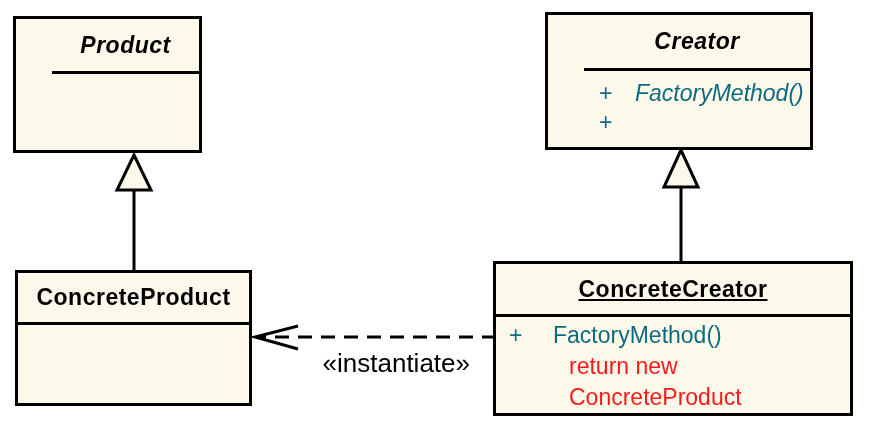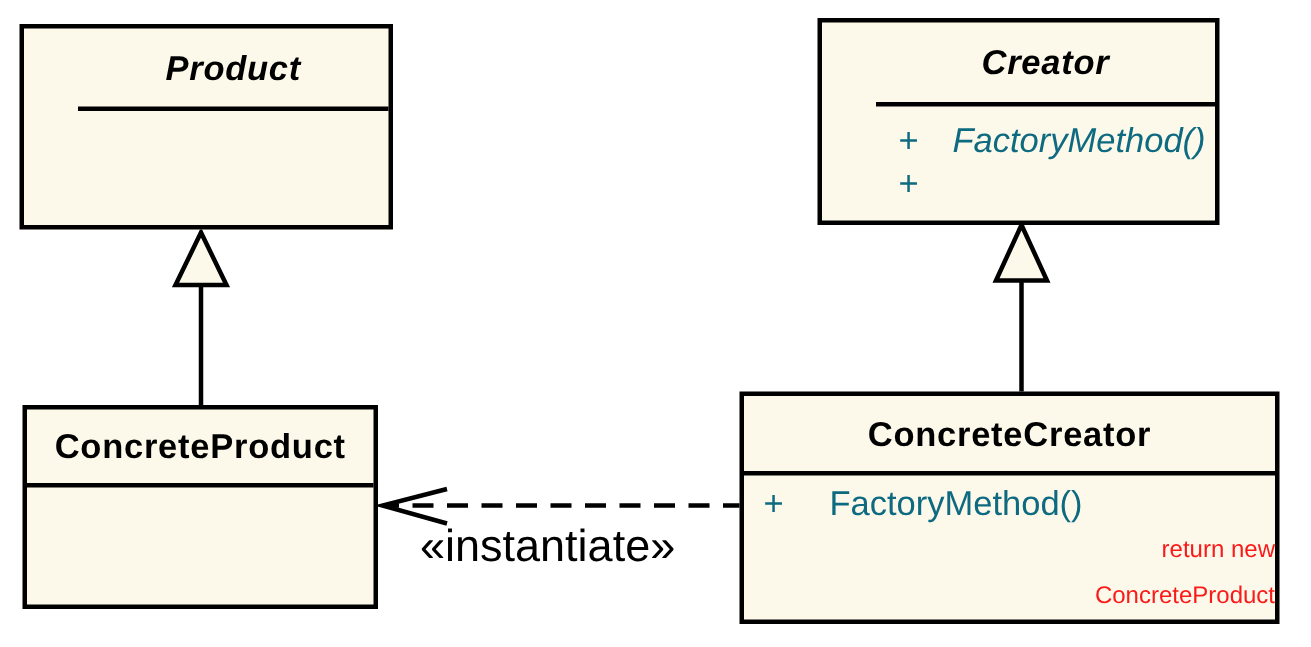--- a/index.html
+++ b/index.html
@@ -68,53 +68,52 @@
     font-size: 23px;
     color: var(--method-color, #0E6A80);
   }
   .member-row .prefix {
     flex: 0 0 auto;
     text-align: left;
   }
   .member-row .mtext { white-space: nowrap; }
   .member-row .mtext.italic { font-style: italic; }
   .note-line {
-    font-size: 16px;
+    font-size: 23px;
     color: var(--note-color, #FA1A1A);
     white-space: nowrap;
-    text-align: right;
   }
   
   .creator-body { padding-top: 8px; }
   .creator-body .member-row { line-height: 29px; padding-left: 15px; }
   .creator-body .member-row .prefix { width: 36px; }
   
   .ccreator-body { padding-top: 2px; }
   .ccreator-body .member-row { line-height: 32px; padding-left: 13px; }
   .ccreator-body .member-row .prefix { width: 44px; }
   .ccreator-body .note-line { line-height: 31px; padding-left: 73px; }
   .stereotype {
     position: absolute;
     left: 280px;
     top: 348px;
     width: 190px;
-    text-align: left;
-    font-size: 30px;
+    text-align: right;
+    font-size: 26px;
     color: var(--label-color, #000);
     white-space: nowrap;
   }
   
-  .box-product          { left: 13px;  top: 16px;  width: 249px; height: 137px; padding-left: 36px; }
+  .box-product          { left: 13px;  top: 16px;  width: 189px; height: 137px; padding-left: 36px; }
   .box-product .title   { height: 52px; }
   .box-creator          { left: 545px; top: 12px;  width: 268px; height: 138px; padding-left: 36px; }
   .box-creator .title   { height: 53px; }
   .box-cproduct         { left: 15px;  top: 270px; width: 237px; height: 136px; }
   .box-cproduct .title  { height: 49px; }
   .box-ccreator         { left: 493px; top: 261px; width: 360px; height: 155px; }
-  .box-ccreator .title  { height: 51px; }
+  .box-ccreator .title  { height: 51px; text-decoration: underline; }
 </style>
 </head>
 <body>
 
 <div class="canvas">
 
   <svg class="connectors" viewBox="0 0 874 431" xmlns="http://www.w3.org/2000/svg">
 
     <line class="gen-line" x1="134" y1="188" x2="134" y2="271"></line>
     <polygon class="gen-triangle" points="134,155 117,190 151,190"></polygon>

